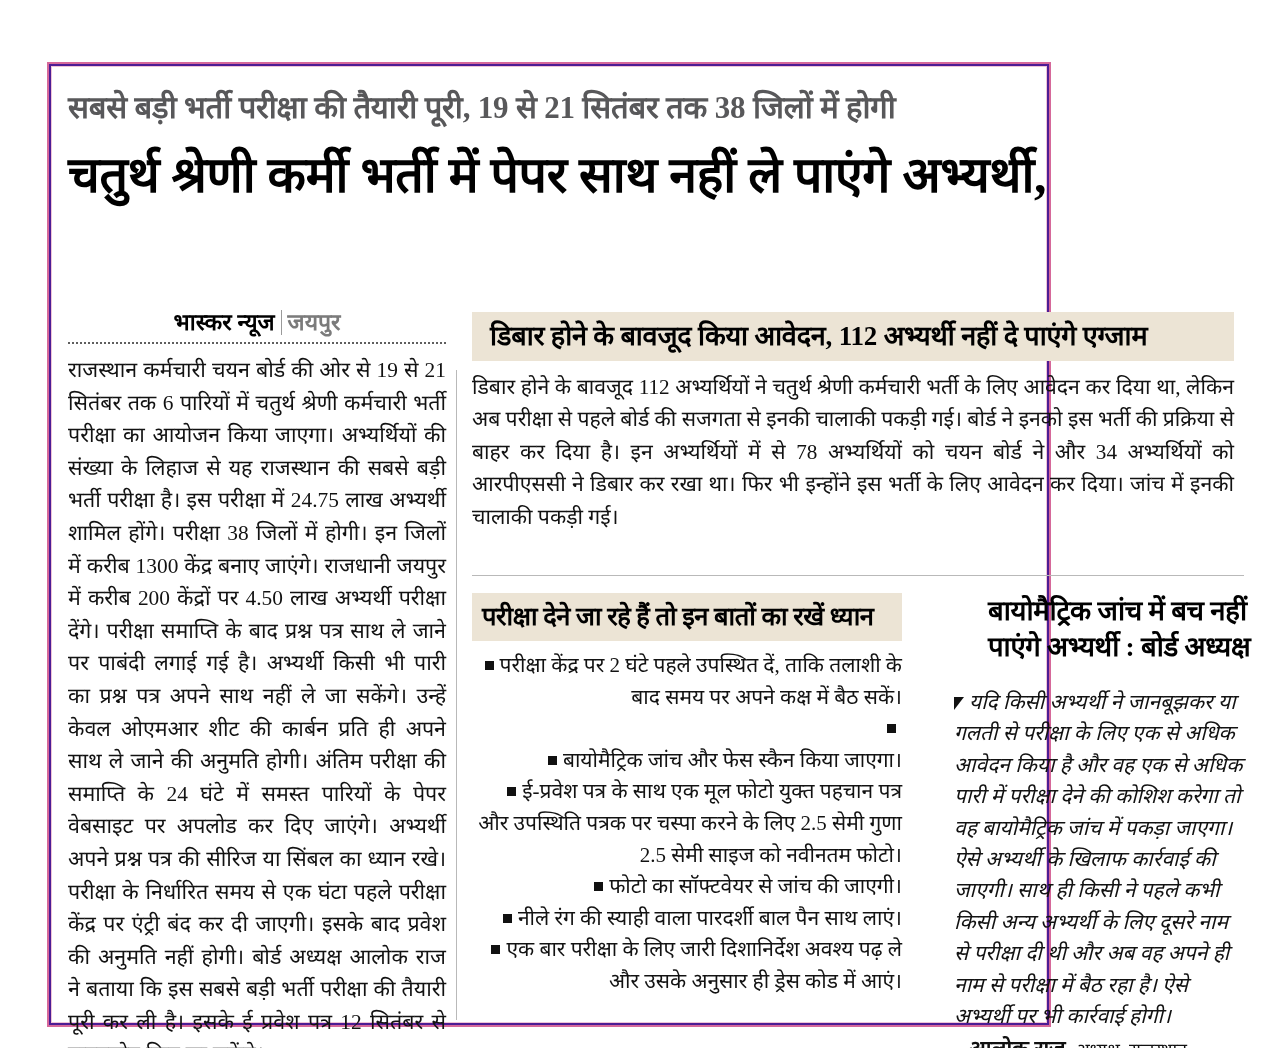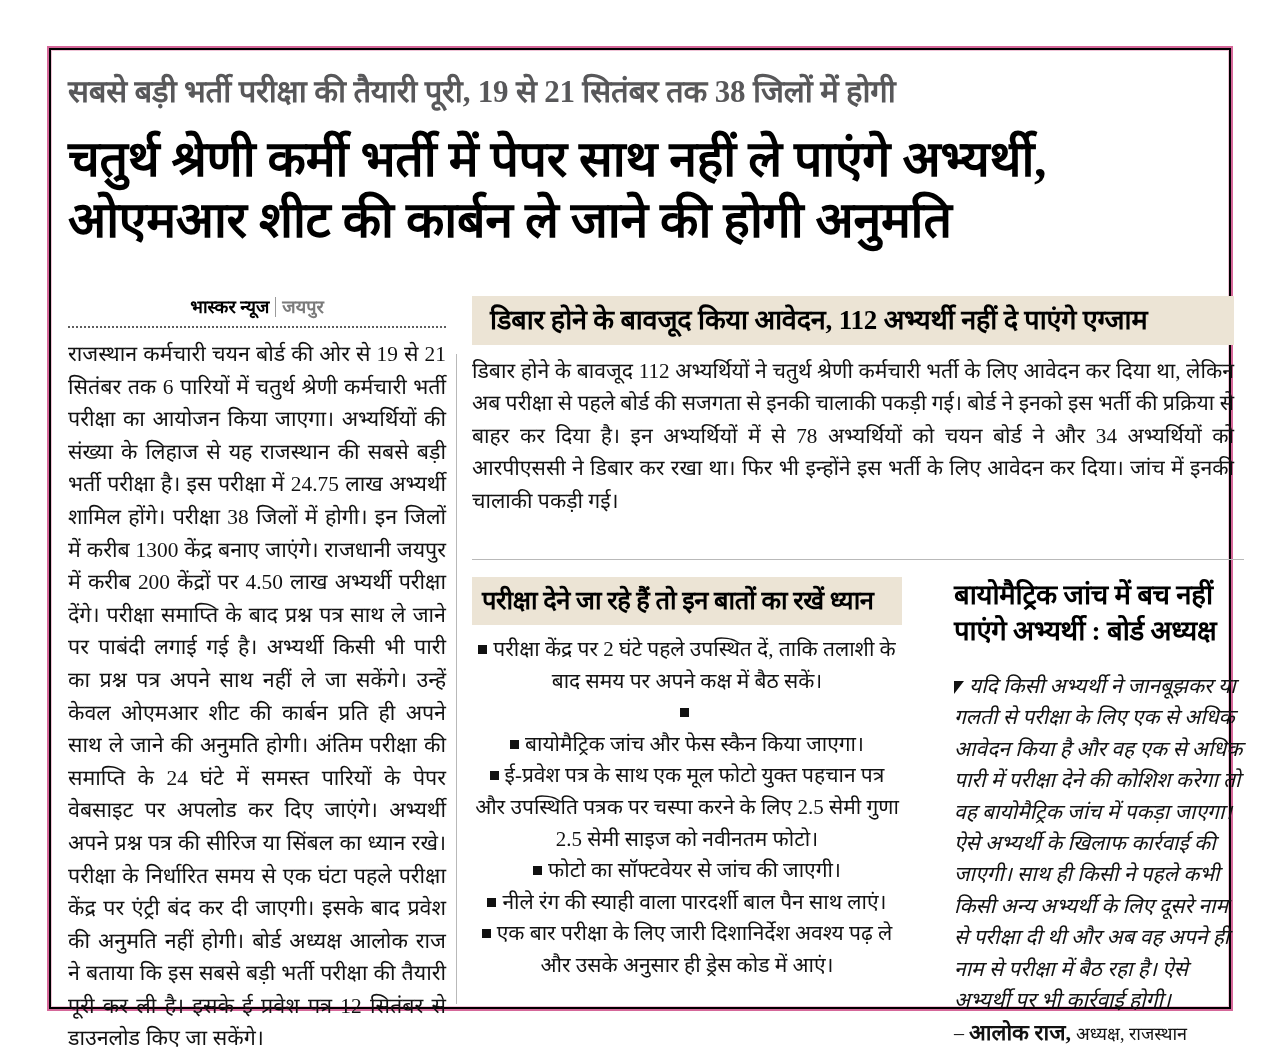--- a/index.html
+++ b/index.html
@@ -11,27 +11,27 @@
     width: 1280px;
     height: 1048px;
     font-family: "Liberation Serif", "DejaVu Serif", serif;
     overflow: hidden;
   }
 
   
   #clipping {
     position: absolute;
     left: 47px;
-    top: 46px;
-    width: 1186px;
+    top: 62px;
+    width: 1004px;
     height: 965px;
     box-sizing: border-box;
     border: 2px solid #d4traverse;
     border: 2px solid #d6689a;
-    background: #000000;
+    background: #4c1d95;
   }
   #clipping-inner {
     position: absolute;
     inset: 2px;
     border: 1px solid #f0c3d6;
     box-sizing: border-box;
     background: #fff;
   }
 
   
@@ -85,21 +85,21 @@
 
   
   .col-left {
     position: absolute;
     left: 16px;
     top: 0;
     width: 378px;
   }
   .byline {
     text-align: center;
-    font-size: 18px;
+    font-size: 23px;
     font-weight: bold;
     line-height: 22px;
     color: #000;
     padding-bottom: 6px;
   }
   .byline .place {
     color: #7b7b7b;
     font-weight: bold;
     padding-left: 6px;
     border-left: 1px solid #9a9a9a;
@@ -189,39 +189,39 @@
   .bullets {
     margin-top: 9px;
     font-size: 21px;
     line-height: 31.6px;
     color: #121212;
   }
   .bullets li {
     list-style: none;
     margin: 0 0 0 0;
     padding: 0;
-    text-align: center;
+    text-align: right;
   }
   .bullets ul { margin: 0; padding: 0; }
   .bul {
     display: inline-block;
     width: 9px; height: 9px;
     background: #111;
     margin-right: 6px;
     vertical-align: 2px;
   }
 
   .rhead {
     font-size: 27.5px;
     line-height: 36px;
     font-weight: bold;
     color: #000;
     letter-spacing: -0.3px;
   }
-  .rhead span { display: block; white-space: nowrap; }
+  .rhead span { display: block; white-space: nowrap; margin-left: 34px; }
   .quote {
     margin-top: 22px;
     font-size: 21px;
     line-height: 31.4px;
     font-style: italic;
     color: #121212;
     text-align: left;
   }
   .qmark {
     display: inline-block;
@@ -244,21 +244,20 @@
 </head>
 <body>
 
 <div id="clipping">
   <div id="clipping-inner">
 
     <div class="kicker">सबसे बड़ी भर्ती परीक्षा की तैयारी पूरी, 19 से 21 सितंबर तक 38 जिलों में होगी</div>
 
     <div class="headline">
       <span class="hl-line">चतुर्थ श्रेणी कर्मी भर्ती में पेपर साथ नहीं ले पाएंगे अभ्यर्थी,</span>
-      <span class="hl-line">ओएमआर शीट की कार्बन ले जाने की होगी अनुमति</span>
     </div>
 
     <div class="cols">
 
       <div class="vrule"></div>
 
       <div class="col-left">
         <div class="byline">
           <span>भास्कर न्यूज</span><span class="place">जयपुर</span>
         </div>

